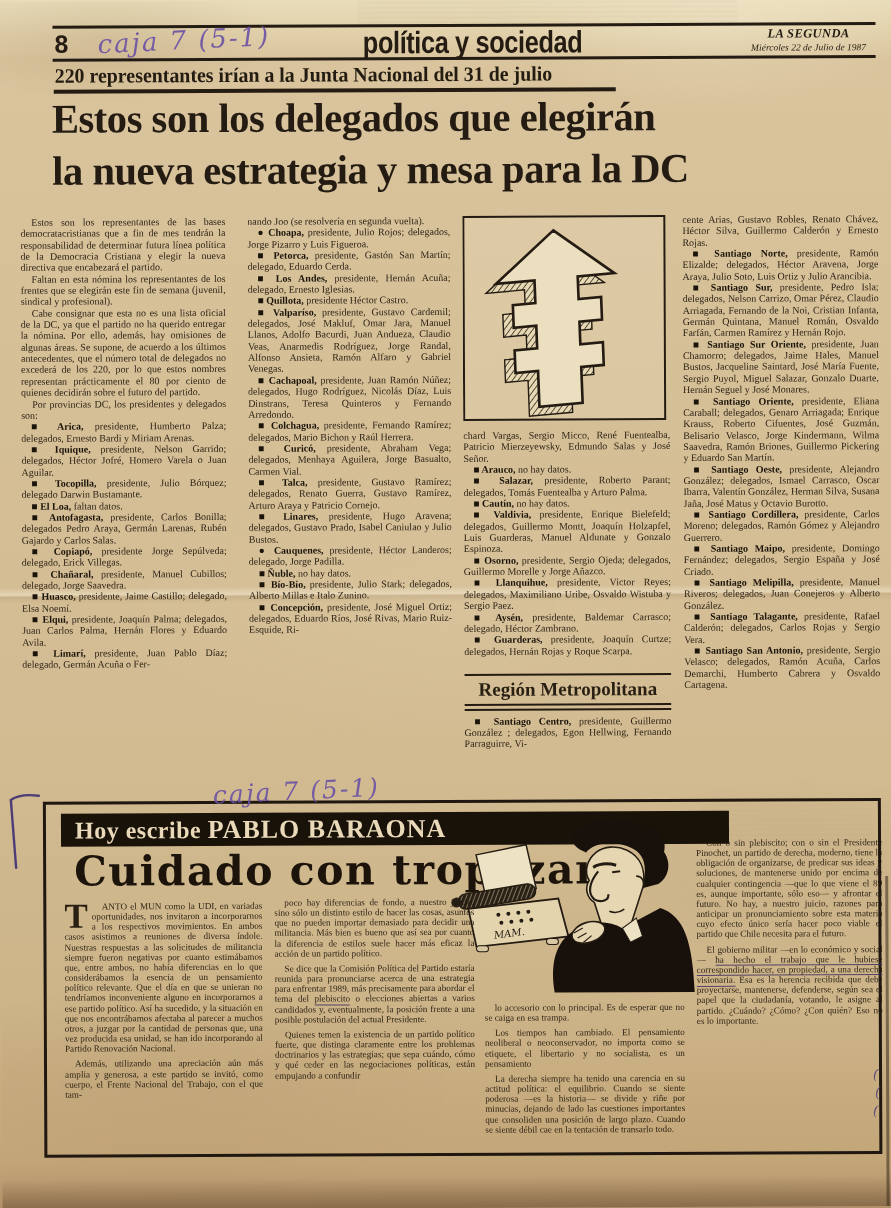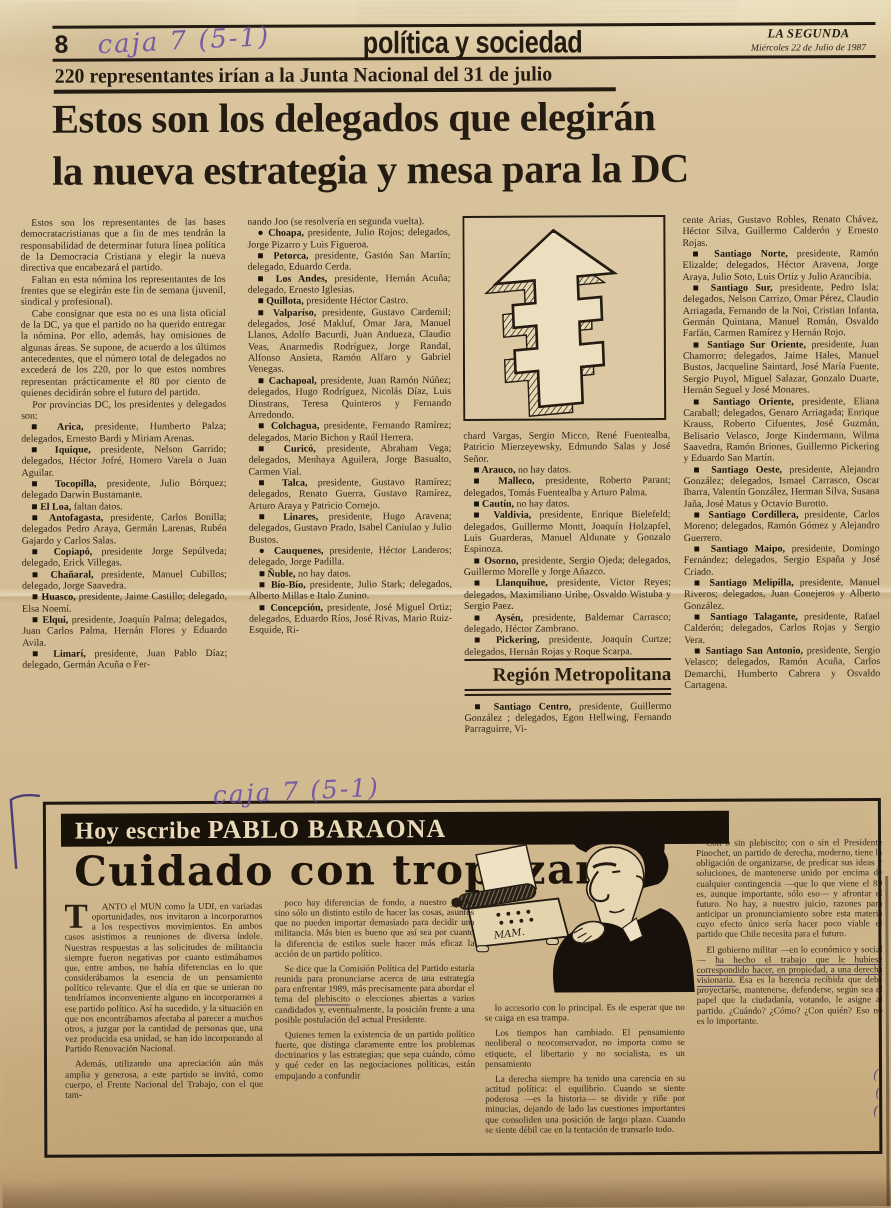--- a/index.html
+++ b/index.html
@@ -44,21 +44,21 @@
   .c1{left:22px;width:205px;} .c2{left:249px;width:203px;}
   .c3{left:464px;width:207px;} .c4{left:684px;width:196px;}
   .bp{margin:0;text-indent:11px;}
   .cont{text-indent:0;}
   .item{margin:0;text-indent:10px;}
   .lead{font-weight:700;color:#190FTWEIGHT;}
   .lead{font-weight:700;color:#1b140a;}
 
   .arrow-box{width:203px;height:205px;border:2.5px solid #241c12;box-sizing:border-box;
       margin:1px 0 9px 0;background:rgba(238,226,198,.25);}
-  .region{margin:2px 0 6px 0;padding:4px 0 3px 0;text-align:right;
+  .region{margin:17px 0 6px 0;padding:4px 0 3px 0;text-align:center;
       font:700 19px/1.1 "Liberation Serif",serif;border-top:2.5px solid #241c12;border-bottom:2px solid #241c12;position:relative;}
   .region::after{content:"";position:absolute;left:0;right:0;bottom:-7px;height:1.5px;background:#241c12;}
   .metro{margin-top:10px;}
 
   .box{position:absolute;left:42px;top:800px;width:838px;height:356px;border:3px solid #201810;
       box-sizing:border-box;background:rgba(0,0,0,0);}
   .banner{position:absolute;left:15px;top:9px;width:668px;height:33px;background:#191209;
       color:#ead9b8;font:700 24px/33px "Liberation Serif",serif;padding-left:14px;box-sizing:border-box;
       letter-spacing:.5px;white-space:nowrap;overflow:hidden;}
   .banner .bname{font-size:26px;letter-spacing:1px;}
@@ -156,27 +156,27 @@
           </defs>
           <g transform="rotate(-5 105 105) skewX(-3)">
             <path d="M103 12 L166 63 L127 63 L127 87 L151 87 L151 111 L127 111 L127 135 L151 135 L151 159 L127 159 L127 197 L81 197 L81 159 L57 159 L57 135 L81 135 L81 111 L57 111 L57 87 L81 87 L81 63 L40 63 Z" transform="translate(-11,9)" fill="url(#hatch)" stroke="#241c12" stroke-width="1.5"></path>
             <path d="M103 12 L166 63 L127 63 L127 87 L151 87 L151 111 L127 111 L127 135 L151 135 L151 159 L127 159 L127 197 L81 197 L81 159 L57 159 L57 135 L81 135 L81 111 L57 111 L57 87 L81 87 L81 63 L40 63 Z" fill="#ecdfbf" stroke="#241c12" stroke-width="2.8"></path>
           </g>
         </svg>
       </div>
       <p class="bp cont">chard Vargas, Sergio Micco, René Fuentealba, Patricio Mierzeyewsky, Edmundo Salas y José Señor.</p>
       <div>
           <p class="item"><span class="lead">■ Arauco,</span><span> no hay datos.</span></p>
-          <p class="item"><span class="lead">■ Malleco,</span><span> presidente, Roberto Parant; delegados, Tomás Fuentealba y Arturo Palma.</span></p>
+          <p class="item"><span class="lead">■ Salazar,</span><span> presidente, Roberto Parant; delegados, Tomás Fuentealba y Arturo Palma.</span></p>
           <p class="item"><span class="lead">■ Cautín,</span><span> no hay datos.</span></p>
           <p class="item"><span class="lead">■ Valdivia,</span><span> presidente, Enrique Bielefeld; delegados, Guillermo Montt, Joaquín Holzapfel, Luis Guarderas, Manuel Aldunate y Gonzalo Espinoza.</span></p>
           <p class="item"><span class="lead">■ Osorno,</span><span> presidente, Sergio Ojeda; delegados, Guillermo Morelle y Jorge Añazco.</span></p>
           <p class="item"><span class="lead">■ Llanquihue,</span><span> presidente, Victor Reyes; delegados, Maximiliano Uribe, Osvaldo Wistuba y Sergio Paez.</span></p>
           <p class="item"><span class="lead">■ Aysén,</span><span> presidente, Baldemar Carrasco; delegado, Héctor Zambrano.</span></p>
-          <p class="item"><span class="lead">■ Pickering,</span><span> presidente, Joaquín Curtze; delegados, Hernán Rojas y Roque Scarpa.</span></p>
+          <p class="item"><span class="lead">■ Guarderas,</span><span> presidente, Joaquín Curtze; delegados, Hernán Rojas y Roque Scarpa.</span></p>
         </div>
       <div class="region">Región Metropolitana</div>
       <div class="metro">
           <p class="item"><span class="lead">■ Santiago Centro,</span><span> presidente, Guillermo González ; delegados, Egon Hellwing, Fernando Parraguirre, Vi-</span></p>
         </div>
     </div>
 
     <div class="tcol c4">
       <p class="bp cont">cente Arias, Gustavo Robles, Renato Chávez, Héctor Silva, Guillermo Calderón y Ernesto Rojas.</p>
       <div>

